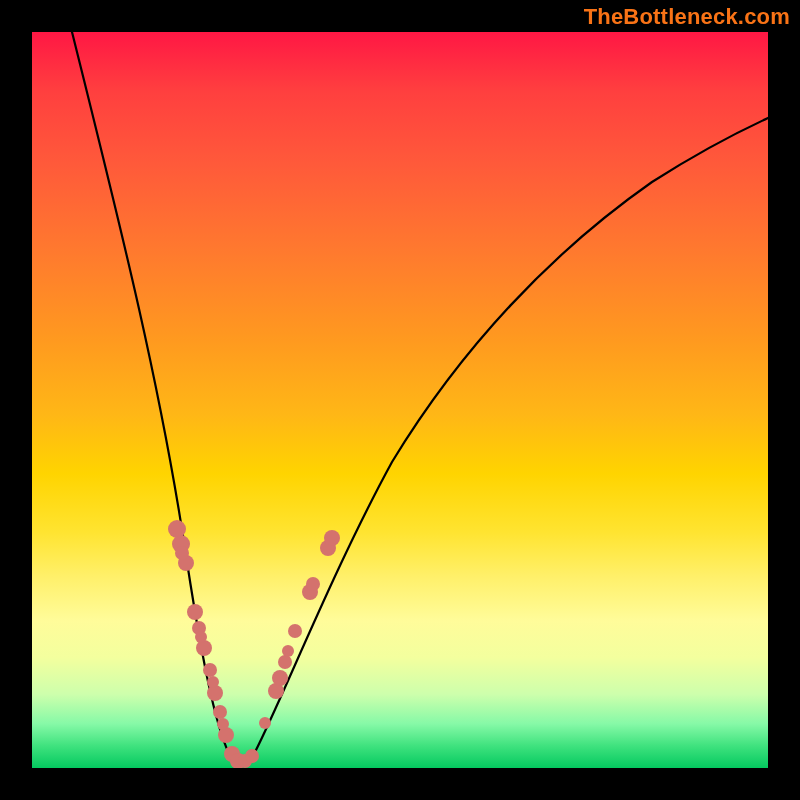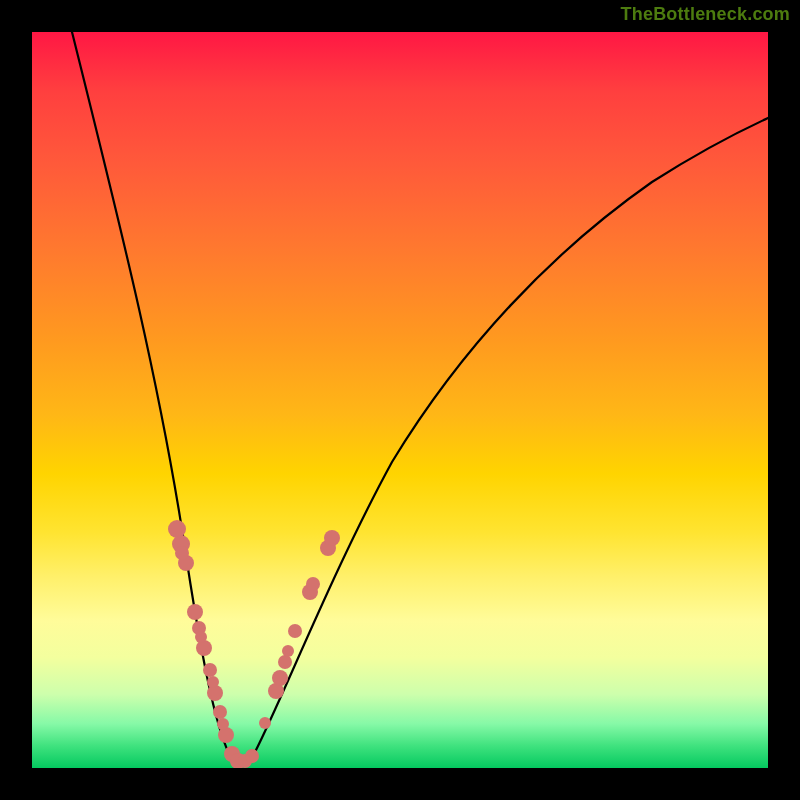--- a/index.html
+++ b/index.html
@@ -14,23 +14,23 @@
   .stage {
     position: relative;
     width: 800px;
     height: 800px;
     background: #000;
   }
   .watermark {
     position: absolute;
     top: 4px;
     right: 10px;
-    font-size: 18px;
+    font-size: 22px;
     font-weight: 600;
-    color: #4d7c0f;
+    color: #f97316;
     letter-spacing: 0.2px;
     z-index: 10;
   }
   .plot-area {
     position: absolute;
     left: 32px;
     top: 32px;
     width: 736px;
     height: 736px;
     background: linear-gradient(to bottom,

